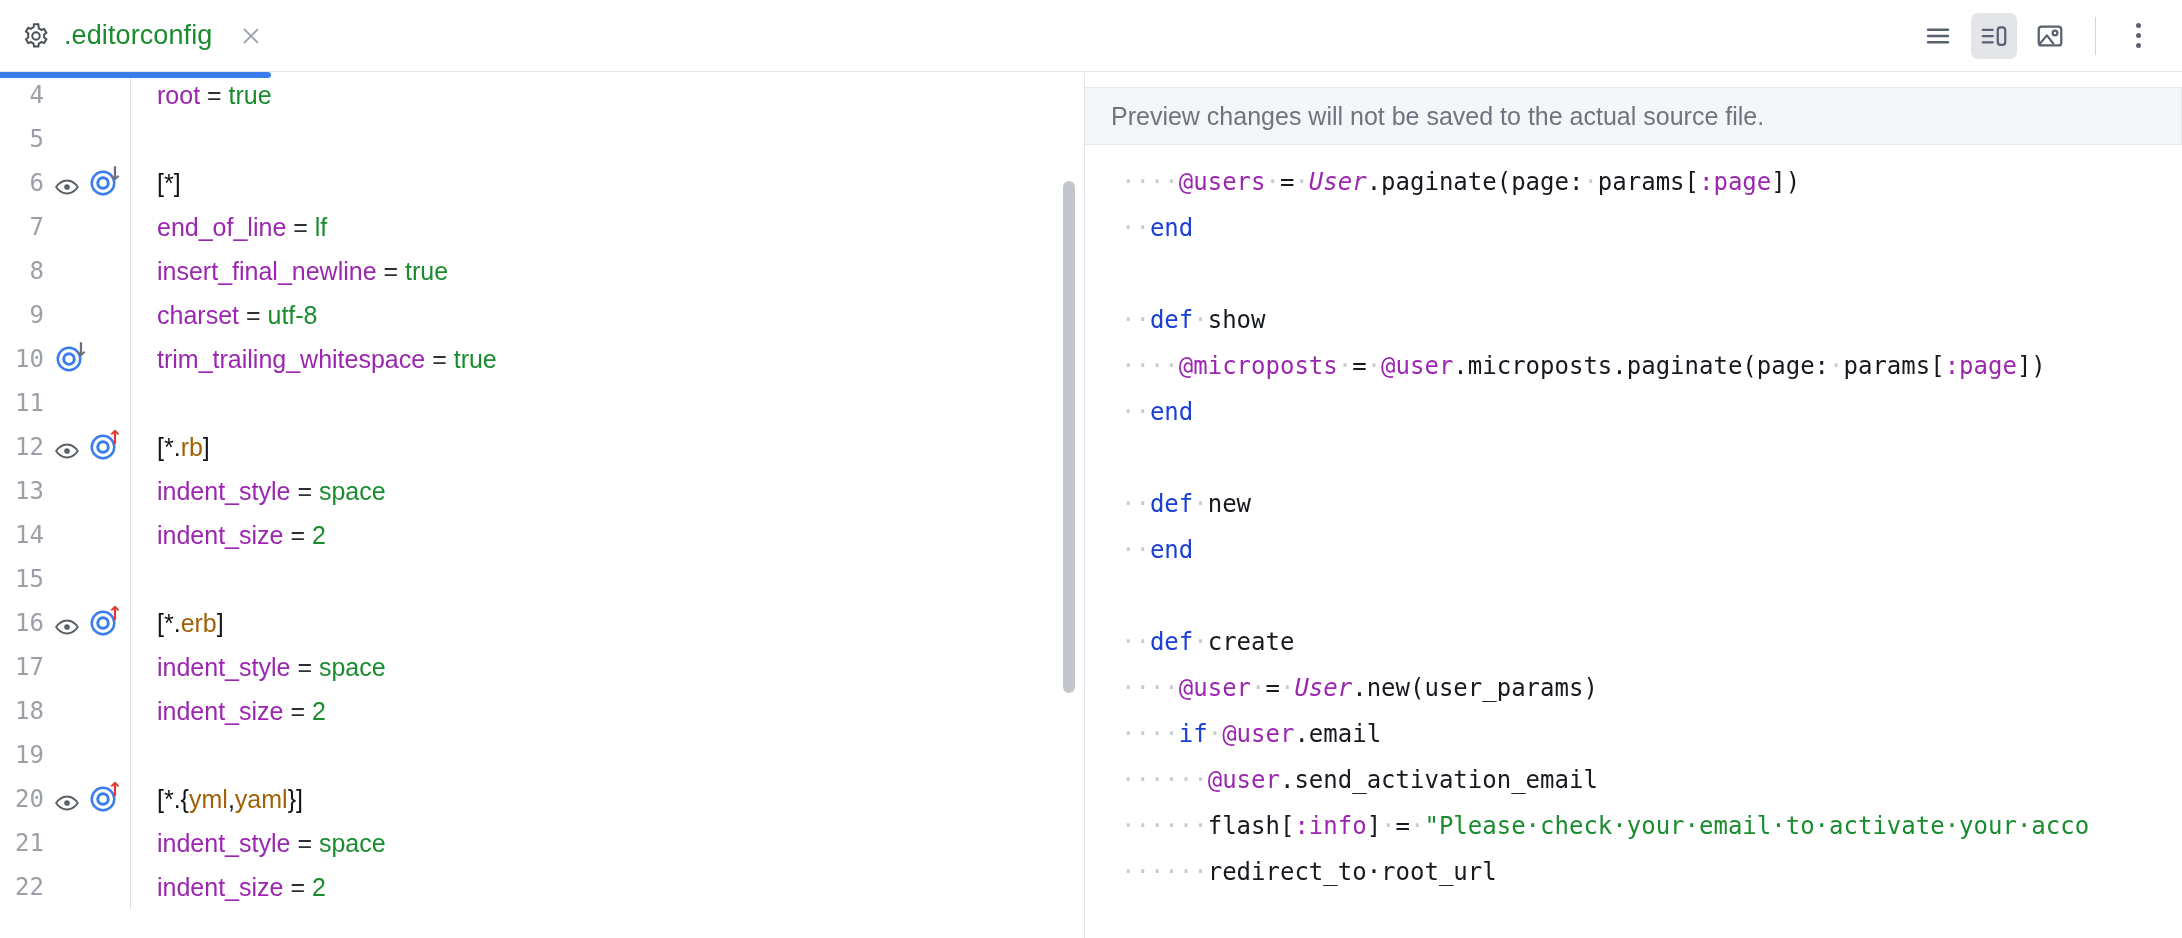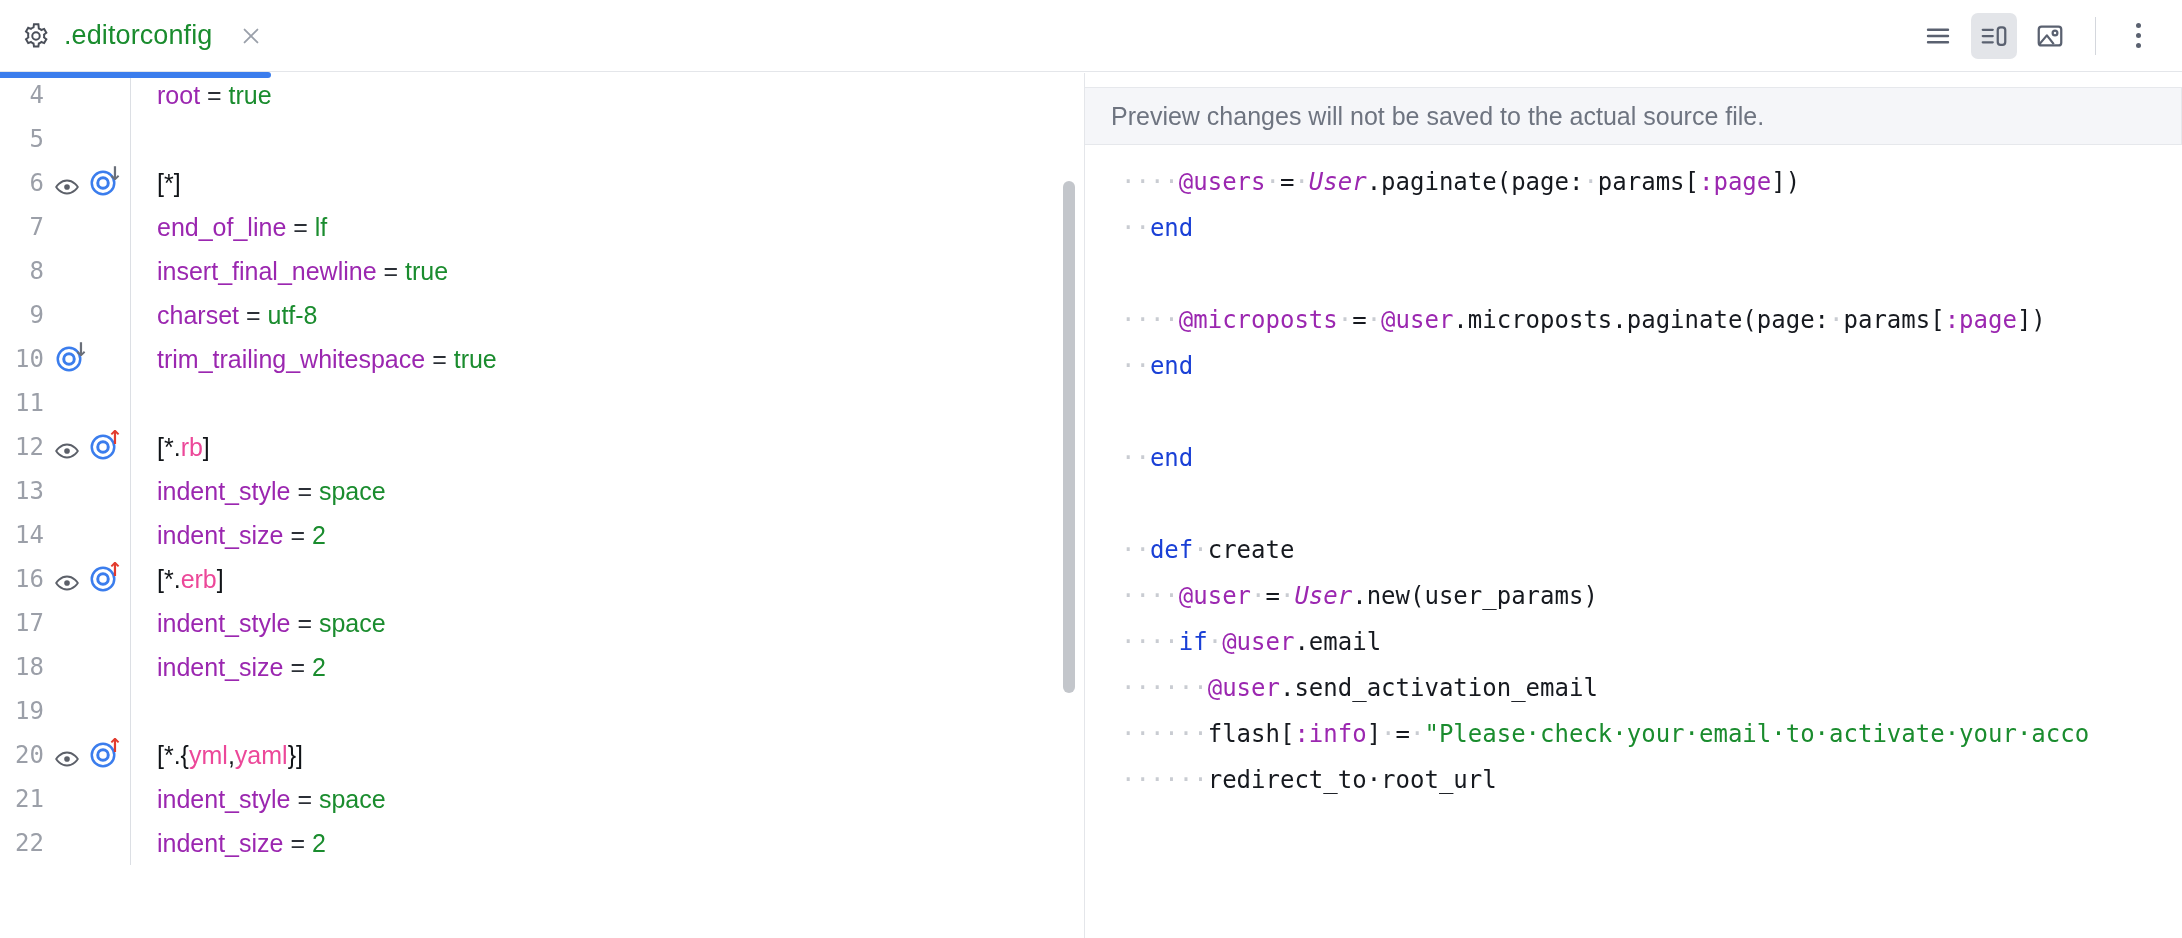--- a/index.html
+++ b/index.html
@@ -93,21 +93,21 @@
   .tgt .arw { position: absolute; right: -5px; top: -4px; font-size: 19px; line-height: 19px; font-weight: bold; font-family: "DejaVu Sans", sans-serif; }
   .arw.down { color: #6a6f79; }
   .arw.up { color: #e23b2e; }
   .gsep { width: 1px; background: #dcdfe4; height: 44px; flex: 0 0 1px; }
   .ctext { padding-left: 26px; white-space: pre; font-family: Liberation Sans, sans-serif; }
 
   .k-key { color: #9b27b0; }
   .k-val { color: #1a8c2e; }
   .k-op  { color: #2b2f36; }
   .k-brk { color: #111418; }
-  .k-ext { color: #ec4899; }
+  .k-ext { color: #a16207; }
 
   .scroll-v {
     position: absolute; top: 108px; left: 1063px; width: 12px; height: 512px;
     background: #c3c6cb; border-radius: 6px; z-index: 5;
   }
 
   
   .check-wrap {
     position: absolute; top: 0; left: 0; width: 1097px; height: 58px;
     display: flex; align-items: center;
@@ -282,20 +282,26 @@
             <div class="gsep"></div>
             <div class="ctext"><span class="k-key">indent_style</span><span class="k-op"> = </span><span class="k-val">space</span></div>
           </div>
           <div class="cline">
             <div class="lnum">14</div>
             <div class="gutter-icons"></div>
             <div class="gsep"></div>
             <div class="ctext"><span class="k-key">indent_size</span><span class="k-op"> = </span><span class="k-val">2</span></div>
           </div>
           <div class="cline">
+            <div class="lnum">15</div>
+            <div class="gutter-icons"></div>
+            <div class="gsep"></div>
+            <div class="ctext"></div>
+          </div>
+          <div class="cline">
             <div class="lnum">16</div>
             <div class="gutter-icons">
               <span class="eye-ico"><svg viewBox="0 0 24 24" fill="none" stroke="currentColor" stroke-width="1.7">
                   <path d="M2 12s3.6-6 10-6 10 6 10 6-3.6 6-10 6-10-6-10-6z"></path>
                   <circle cx="12" cy="12" r="2.6" fill="currentColor" stroke="none"></circle>
                 </svg></span>
               <span class="tgt">
                 <svg viewBox="0 0 24 24" fill="none">
                   <circle cx="12" cy="12" r="9" stroke="#3b7ded" stroke-width="2"></circle>
                   <circle cx="12" cy="12" r="4.2" stroke="#3b7ded" stroke-width="2.4"></circle>
@@ -362,23 +368,25 @@
       <div class="check-wrap">
         <div class="banner">
 
           <span class="banner-text">Preview changes will not be saved to the actual source file.</span>
         </div>
       </div>
       <div class="rcode" id="preview-lines">
           <div class="rline"><span class="ws">····</span><span class="r-ivar">@users</span><span class="ws">·</span><span class="r-pln">=</span><span class="ws">·</span><span class="r-cls">User</span><span class="r-pln">.paginate(page:</span><span class="ws">·</span><span class="r-pln">params[</span><span class="r-sym">:page</span><span class="r-pln">])</span></div>
           <div class="rline"><span class="ws">··</span><span class="r-kw">end</span></div>
           <div class="rline"></div>
+          <div class="rline"><span class="ws">··</span><span class="r-kw">def</span><span class="ws">·</span><span class="r-pln">show</span></div>
           <div class="rline"><span class="ws">····</span><span class="r-ivar">@microposts</span><span class="ws">·</span><span class="r-pln">=</span><span class="ws">·</span><span class="r-ivar">@user</span><span class="r-pln">.microposts.paginate(page:</span><span class="ws">·</span><span class="r-pln">params[</span><span class="r-sym">:page</span><span class="r-pln">])</span></div>
           <div class="rline"><span class="ws">··</span><span class="r-kw">end</span></div>
           <div class="rline"></div>
+          <div class="rline"><span class="ws">··</span><span class="r-kw">def</span><span class="ws">·</span><span class="r-pln">new</span></div>
           <div class="rline"><span class="ws">··</span><span class="r-kw">end</span></div>
           <div class="rline"></div>
           <div class="rline"><span class="ws">··</span><span class="r-kw">def</span><span class="ws">·</span><span class="r-pln">create</span></div>
           <div class="rline"><span class="ws">····</span><span class="r-ivar">@user</span><span class="ws">·</span><span class="r-pln">=</span><span class="ws">·</span><span class="r-cls">User</span><span class="r-pln">.new(user_params)</span></div>
           <div class="rline"><span class="ws">····</span><span class="r-kw">if</span><span class="ws">·</span><span class="r-ivar">@user</span><span class="r-pln">.email</span></div>
           <div class="rline"><span class="ws">······</span><span class="r-ivar">@user</span><span class="r-pln">.send_activation_email</span></div>
           <div class="rline"><span class="ws">······</span><span class="r-pln">flash[</span><span class="r-sym">:info</span><span class="r-pln">]</span><span class="ws">·</span><span class="r-pln">=</span><span class="ws">·</span><span class="r-str">"Please·check·your·email·to·activate·your·acco</span></div>
           <div class="rline"><span class="ws">······</span><span class="r-pln">redirect_to·root_url</span></div>
         </div>
     </div>

